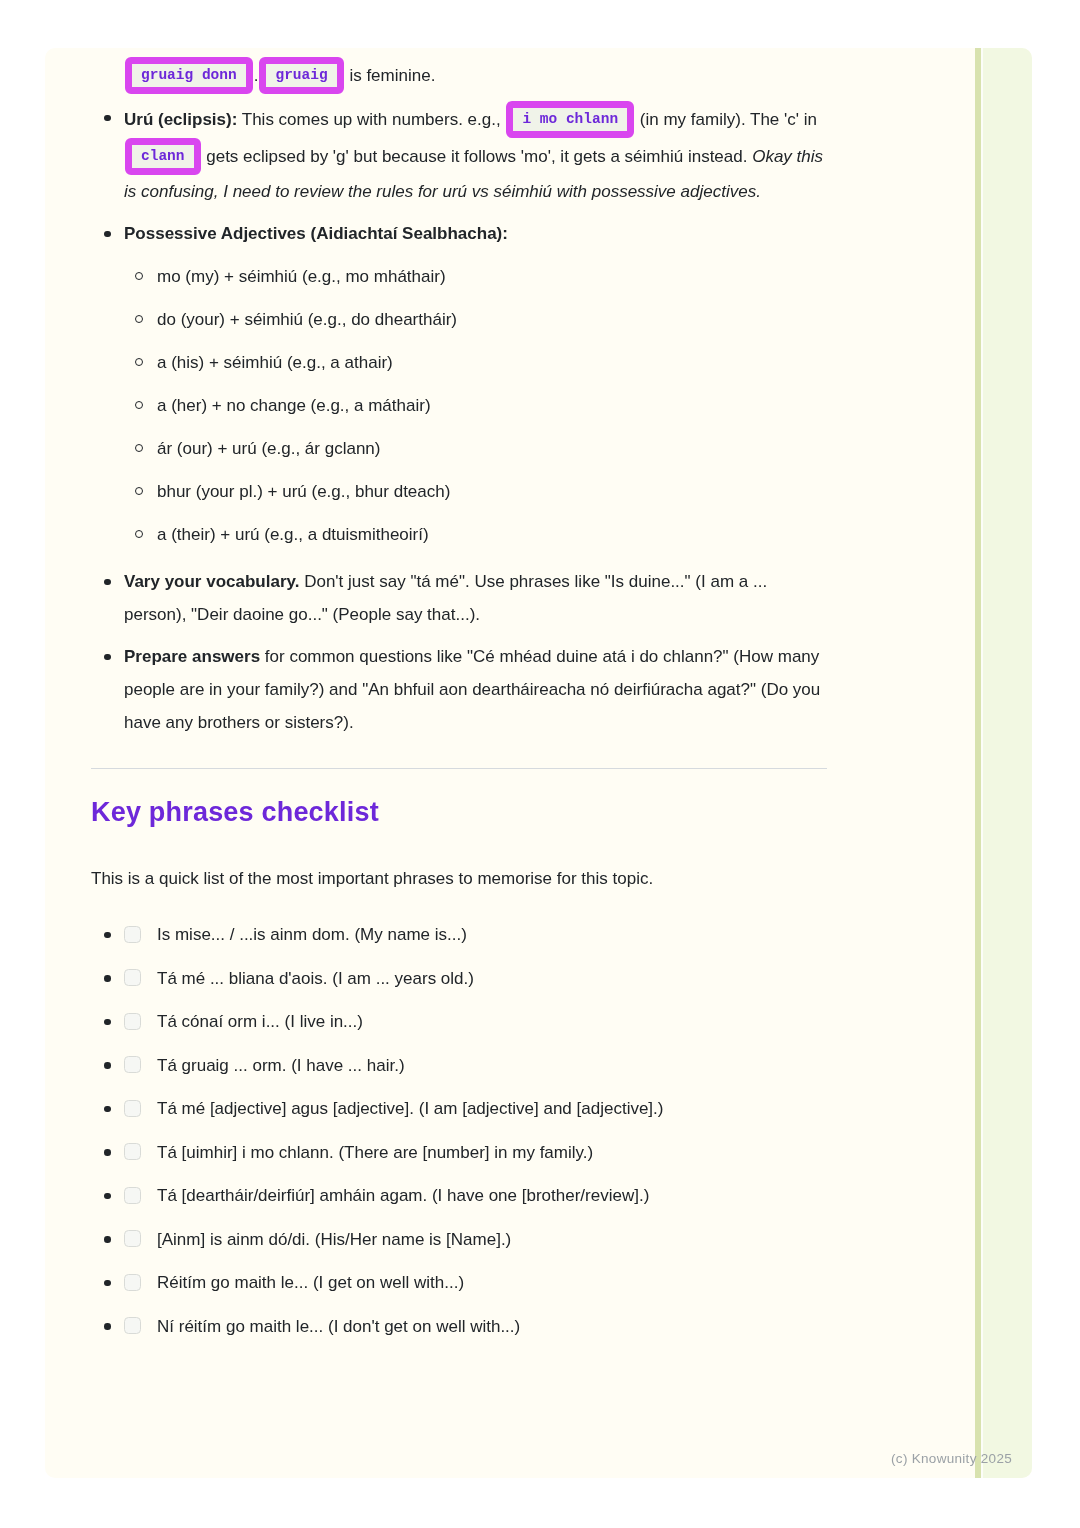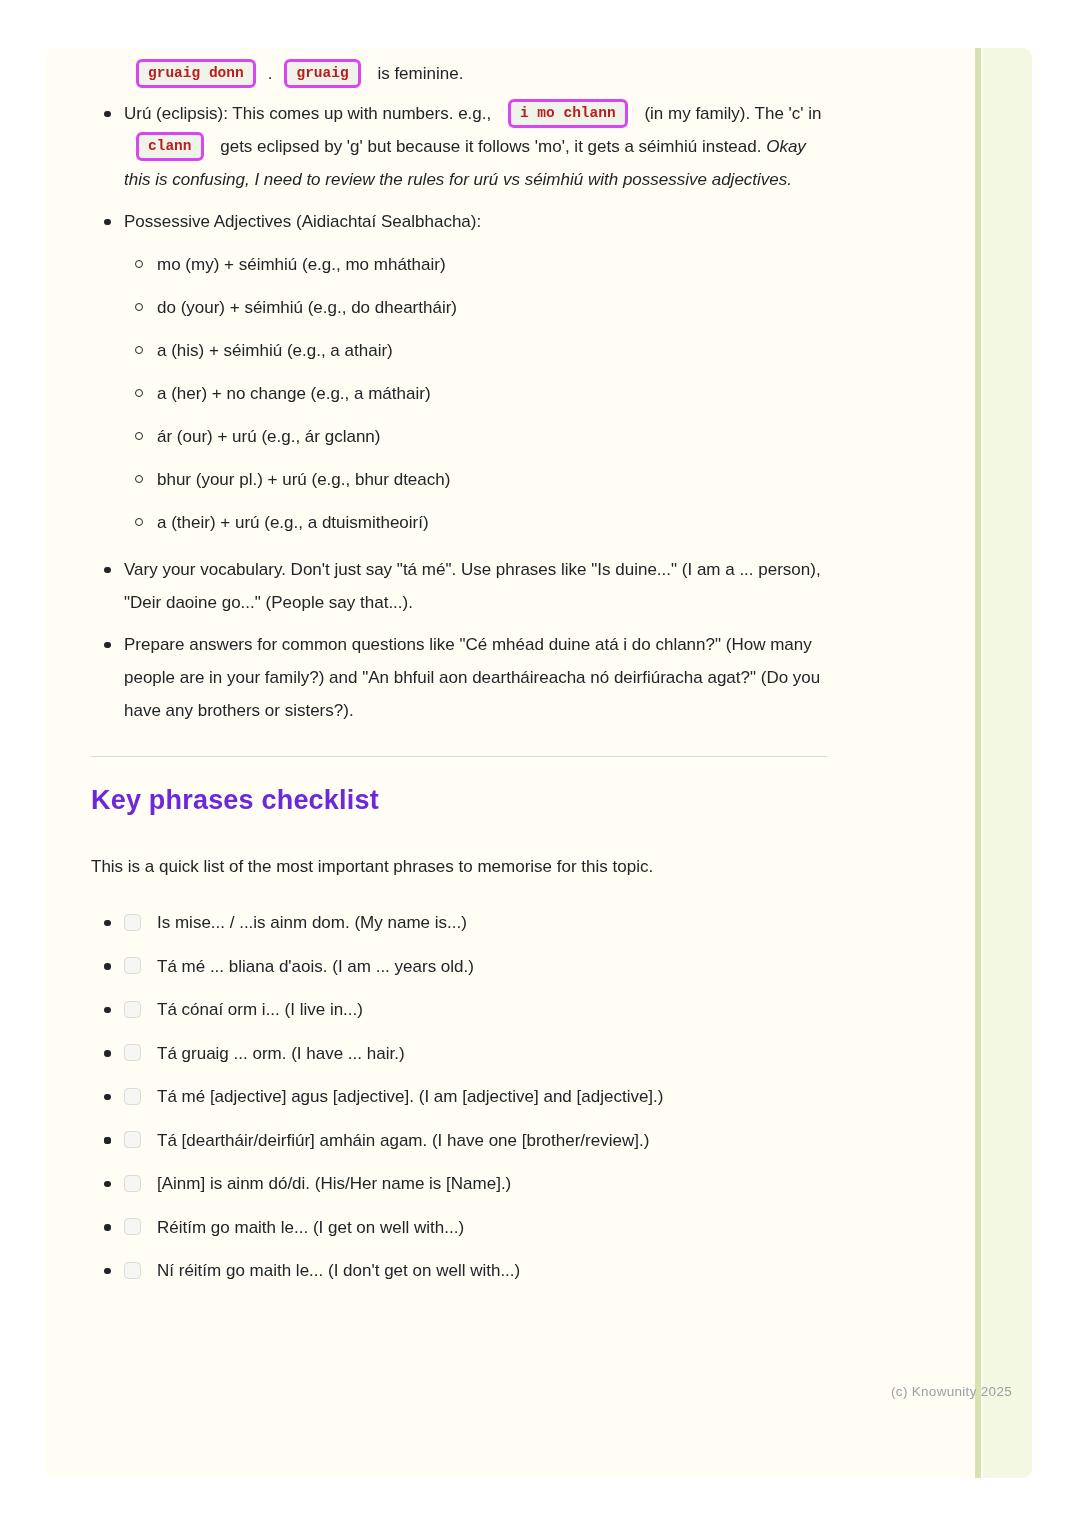--- a/index.html
+++ b/index.html
@@ -29,47 +29,47 @@
     content:""; position:absolute; left:13px; top:13.5px;
     width:6.5px; height:6.5px; border-radius:50%; background:#212529;
   }
   .sub { margin:6px 0 14px; }
   .sub > li { position:relative; padding-left:33px; margin:10px 0; }
   .sub > li::before {
     content:""; position:absolute; left:11px; top:11.5px;
     width:6px; height:6px; border:1.7px solid #212529; border-radius:50%;
     background:transparent;
   }
-  strong { font-weight:400; }
+  strong { font-weight:700; }
   em { font-style:italic; }
   code.chip {
     font-family:"Liberation Mono", monospace;
-    font-size:14.5px; font-weight:700; color:#b91c1c;
-    background:#f0f3e9; border:3px solid #d946ef; border-radius:6px;
-    padding:2px 9px 3px; margin:0 12px; display:inline-block;
+    font-size:14.5px; font-weight:700; color:#6d28d9;
+    background:#f0f3e9; border:7px solid #d946ef; border-radius:6px;
+    padding:2px 9px 3px; margin:0 1px; display:inline-block;
     line-height:1.25; vertical-align:2px;
   }
   hr.rule { border:none; border-top:1.6px solid #d6dade; margin:29px 0 0; }
   h2.section {
     font-size:27px; line-height:34px; font-weight:700;
     color:#6d28d9; margin:26px 0 0; letter-spacing:.2px;
   }
   p.intro { margin:33px 0 0; }
   .check { margin-top:23px; }
   .check > li { position:relative; padding-left:66px; margin:0 0 10.5px; }
   .check > li::before {
     content:""; position:absolute; left:13px; top:13.5px;
     width:6.5px; height:6.5px; border-radius:50%; background:#212529;
   }
   .cb {
     position:absolute; left:33px; top:7.5px; width:15px; height:15px;
     background:#f6f7f4; border:1.6px solid #d9dbd7; border-radius:4.5px;
   }
   .watermark {
-    position:absolute; top:1384px; right:68px; z-index:3;
+    position:absolute; top:1451px; right:68px; z-index:3;
     font-size:13.5px; color:#9ba1a6; letter-spacing:.3px;
   }
 </style>
 </head>
 <body>
 
 <div class="card">
   <div class="gutter"></div>
 
   <div class="content">
@@ -102,21 +102,21 @@
     <h2 class="section">Key phrases checklist</h2>
 
     <p class="intro">This is a quick list of the most important phrases to memorise for this topic.</p>
 
     <ul class="check">
       <li><span class="cb"></span><span>Is mise... / ...is ainm dom. (My name is...)</span></li>
       <li><span class="cb"></span><span>Tá mé ... bliana d'aois. (I am ... years old.)</span></li>
       <li><span class="cb"></span><span>Tá cónaí orm i... (I live in...)</span></li>
       <li><span class="cb"></span><span>Tá gruaig ... orm. (I have ... hair.)</span></li>
       <li><span class="cb"></span><span>Tá mé [adjective] agus [adjective]. (I am [adjective] and [adjective].)</span></li>
-      <li><span class="cb"></span></li>
+      <li><span class="cb"></span><span>Tá [uimhir] i mo chlann. (There are [number] in my family.)</span></li>
       <li><span class="cb"></span><span>Tá [deartháir/deirfiúr] amháin agam. (I have one [brother/review].)</span></li>
       <li><span class="cb"></span><span>[Ainm] is ainm dó/di. (His/Her name is [Name].)</span></li>
       <li><span class="cb"></span><span>Réitím go maith le... (I get on well with...)</span></li>
       <li><span class="cb"></span><span>Ní réitím go maith le... (I don't get on well with...)</span></li>
     </ul>
 
   </div>
 </div>
 
 <div class="watermark">(c) Knowunity 2025</div>

